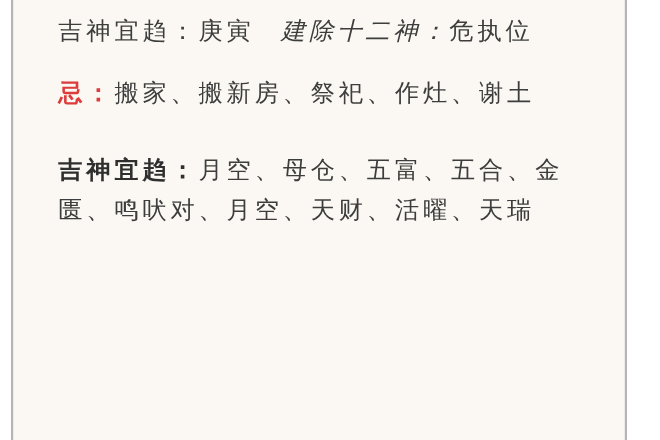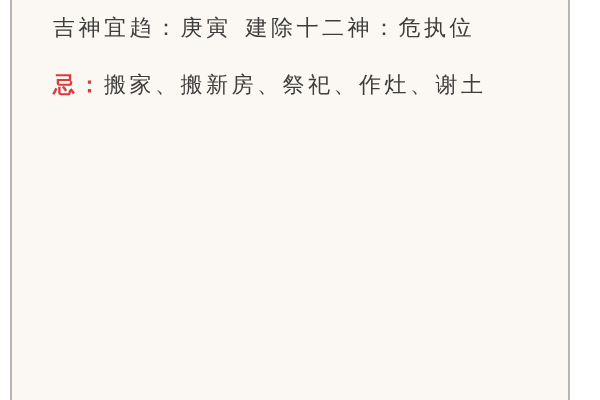--- a/index.html
+++ b/index.html
@@ -50,33 +50,37 @@
   }
   .label-bad {
     color: #dc3c3c;
     font-weight: 700;
   }
   .label-bold {
     color: #2f2f2f;
     font-weight: 700;
   }
   .gap-left {
-    margin-left: 14px;
+    margin-left: 24px;
+    font-style: italic;
   }
 </style>
 </head>
 <body>
 
 <div class="stage">
   <div class="almanac-panel">
 
     <p class="para para-ganzhi">
       <span>吉神宜趋：</span><span>庚寅</span><span class="gap-left">建除十二神：</span><span>危执位</span>
     </p>
 
 
     <p class="para para-avoid">
       <span class="label-bad">忌：</span><span>搬家、搬新房、祭祀、作灶、谢土</span>
     </p>
 
+    <p class="para para-lucky">
+      <span class="label-bold">吉神宜趋：</span><span>月空、母仓、五富、五合、金匮、鸣吠对、月空、天财、活曜、天瑞</span>
+    </p>
 
   </div>
 </div>
 
 </body></html>

